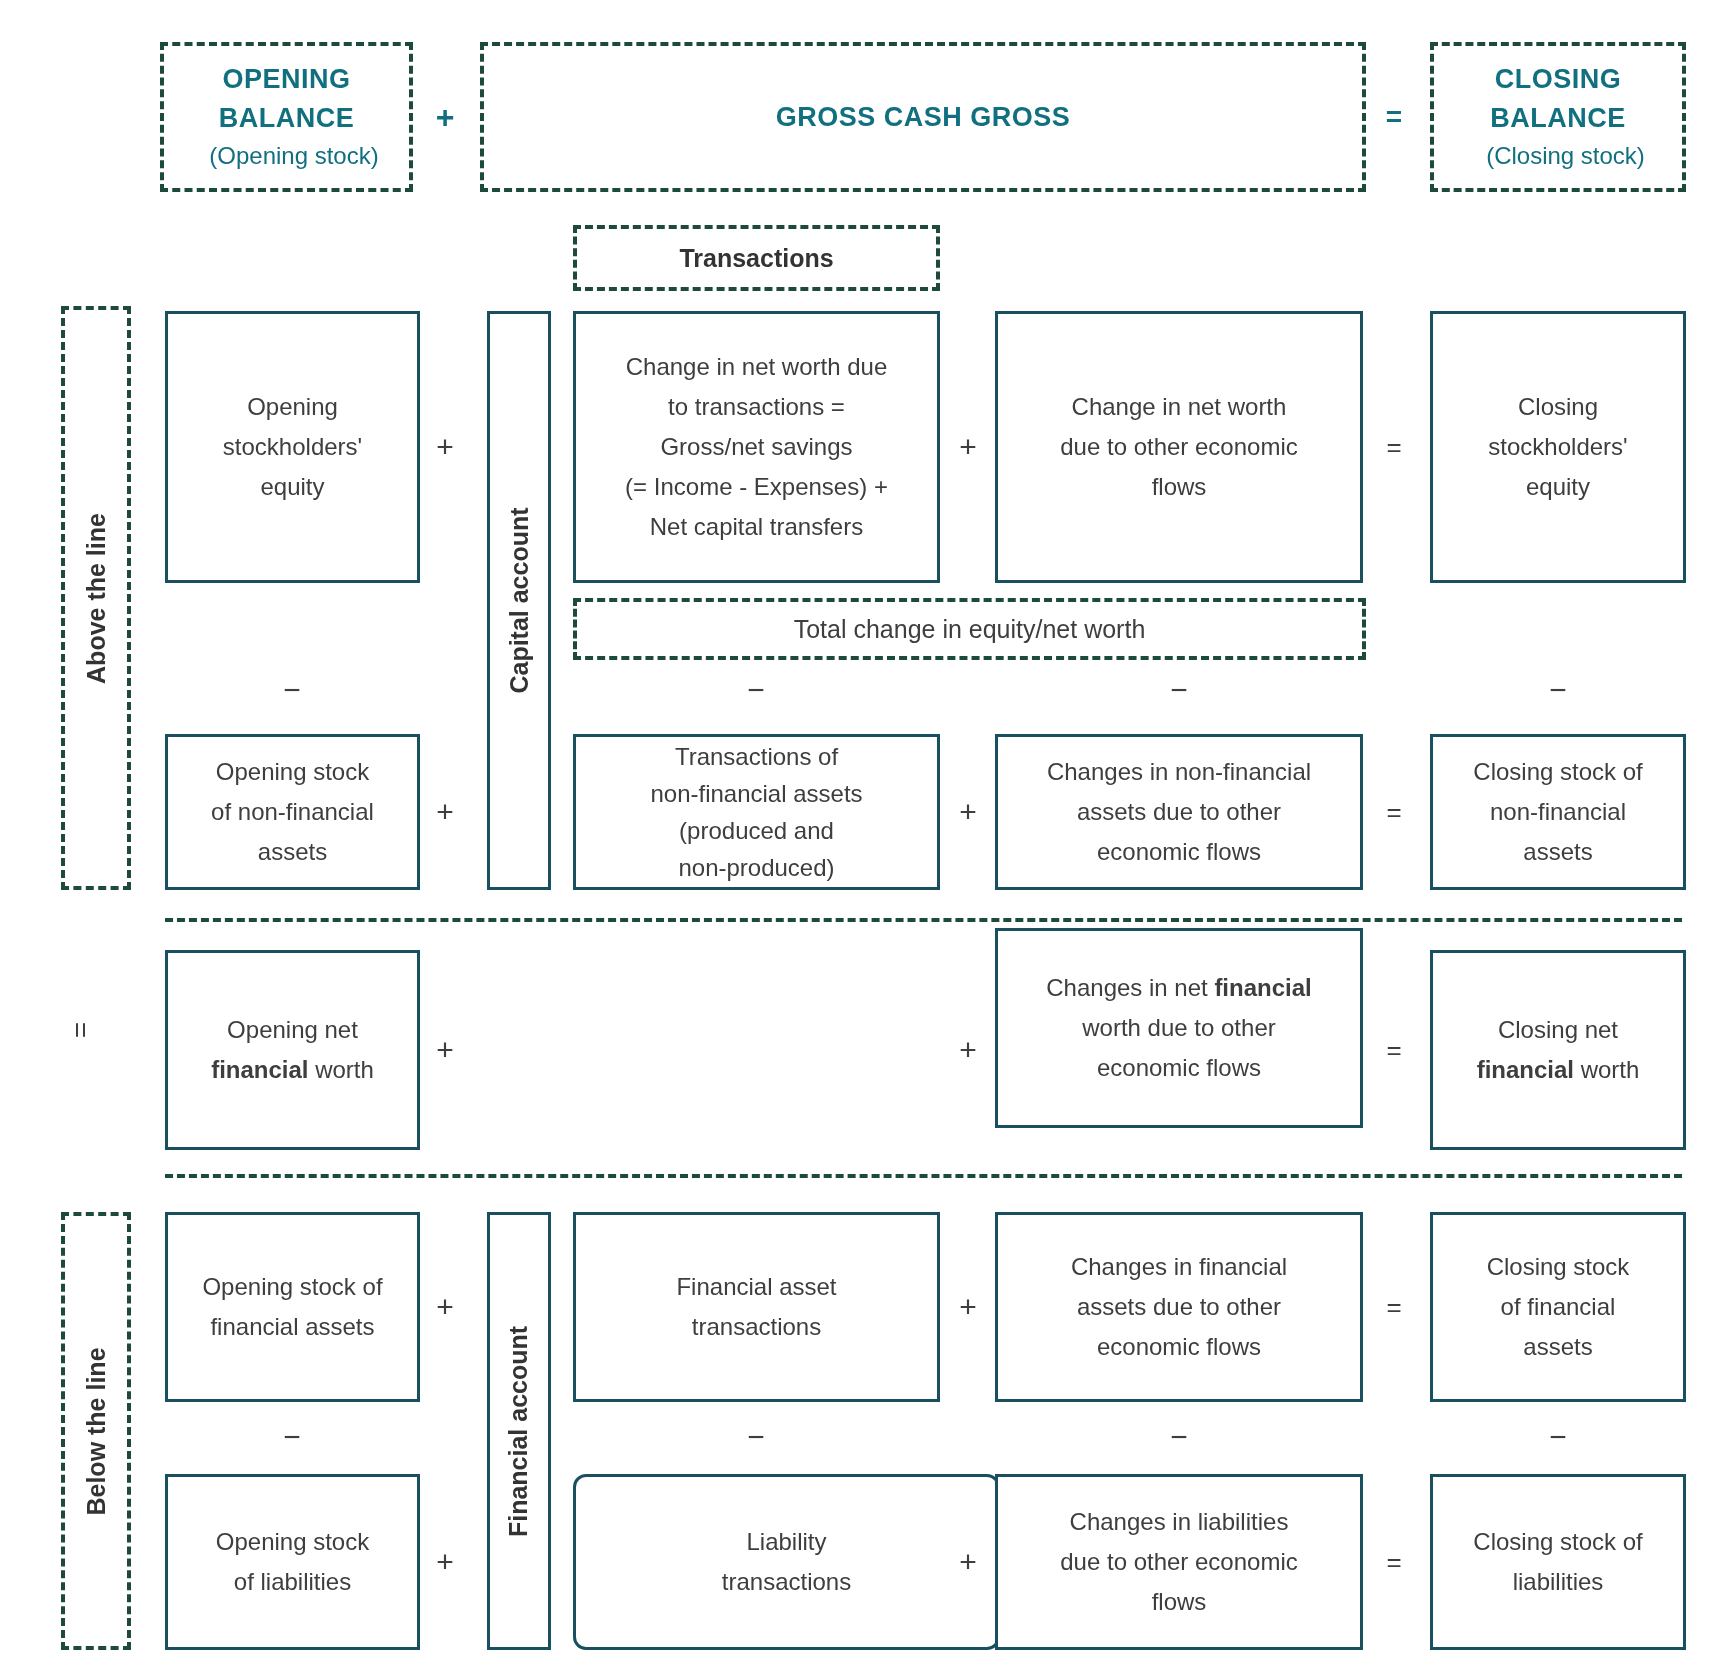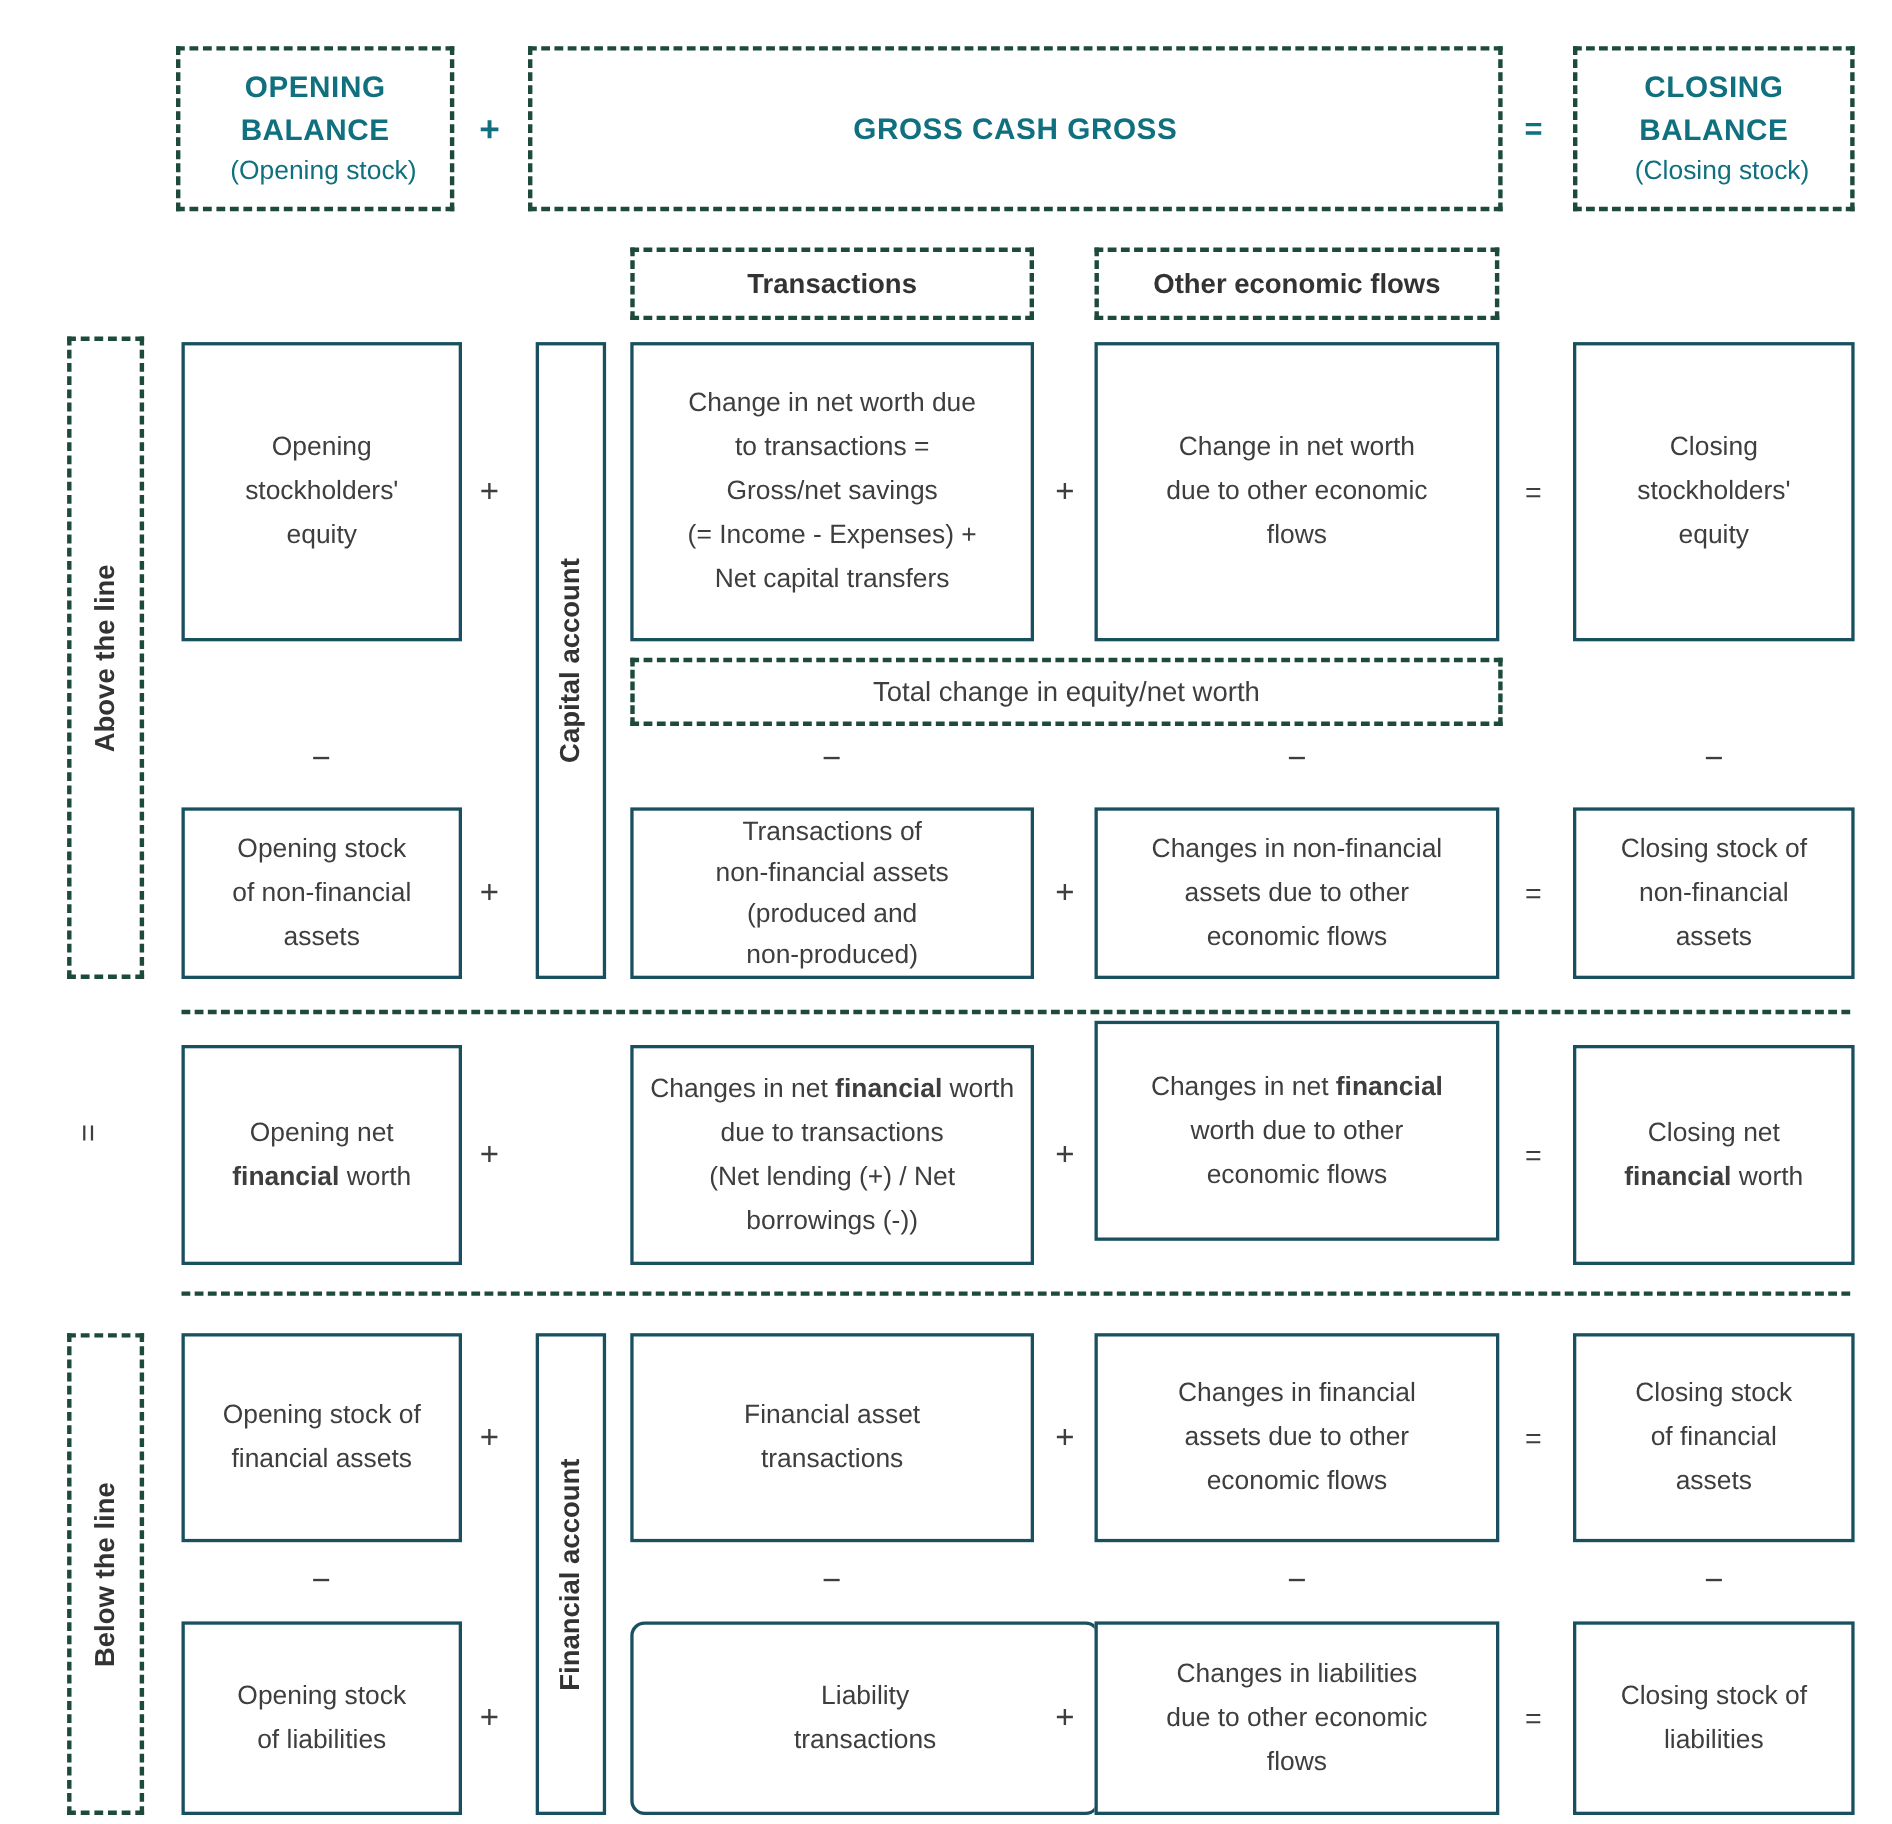--- a/index.html
+++ b/index.html
@@ -76,23 +76,20 @@
 
   <div class="dash-box" style="left:1430px;top:42px;width:256px;height:150px;">
     <div class="teal-title">CLOSING
 BALANCE</div>
     <div class="teal-sub">(Closing stock)</div>
   </div>
 
   <div class="dash-box" style="left:573px;top:225px;width:367px;height:66px;">
     <div class="subhead">Transactions</div>
   </div>
-  <div class="dash-box" style="left:995px;top:225px;width:368px;height:66px;">
-    <div class="subhead">Other economic flows</div>
-  </div>
 
   <div class="dash-box vwrap" style="left:61px;top:306px;width:70px;height:584px;">
     <span class="vtext">Above the line</span>
   </div>
 
   <div class="solid-box" style="left:487px;top:311px;width:64px;height:579px;">
     <span class="vtext">Capital account</span>
   </div>
 
   <div class="dash-box vwrap" style="left:61px;top:1212px;width:70px;height:438px;">
@@ -166,26 +163,20 @@
   <div class="divider" style="left:165px;top:918px;width:1517px;"></div>
 
   <div class="vwrap" style="left:56px;top:1008px;width:48px;height:44px;">
     <span class="eq-rot">=</span>
   </div>
   <div class="solid-box" style="left:165px;top:950px;width:255px;height:200px;">
     <div class="lbl"><span>Opening net
 </span><span style="font-weight: 700;">financial</span><span> worth</span></div>
   </div>
   <div class="op" style="left:423px;top:1027px;width:44px;height:46px;">+</div>
-  <div class="solid-box" style="left:573px;top:950px;width:367px;height:200px;">
-    <div class="lbl"><span>Changes in net </span><span style="font-weight: 700;">financial</span><span> worth
-due to transactions
-(Net lending (+) / Net
-borrowings (-))</span></div>
-  </div>
   <div class="op" style="left:946px;top:1027px;width:44px;height:46px;">+</div>
   <div class="solid-box" style="left:995px;top:928px;width:368px;height:200px;">
     <div class="lbl"><span>Changes in net </span><span style="font-weight: 700;">financial</span><span>
 worth due to other
 economic flows</span></div>
   </div>
   <div class="op" style="left:1372px;top:1027px;width:44px;height:46px;font-size:26px;">=</div>
   <div class="solid-box" style="left:1430px;top:950px;width:256px;height:200px;">
     <div class="lbl"><span>Closing net
 </span><span style="font-weight: 700;">financial</span><span> worth</span></div>

